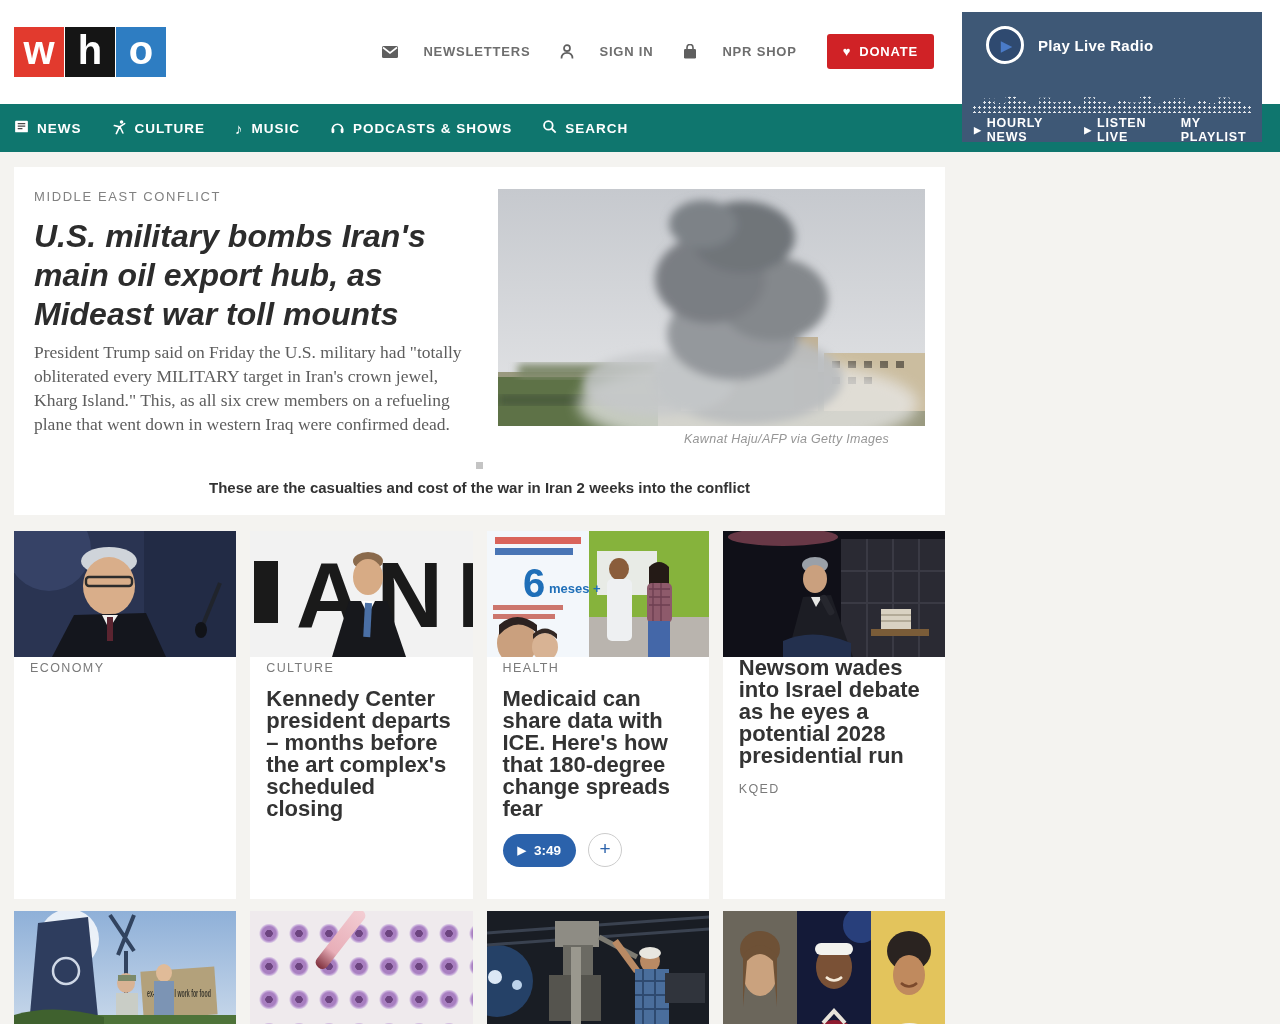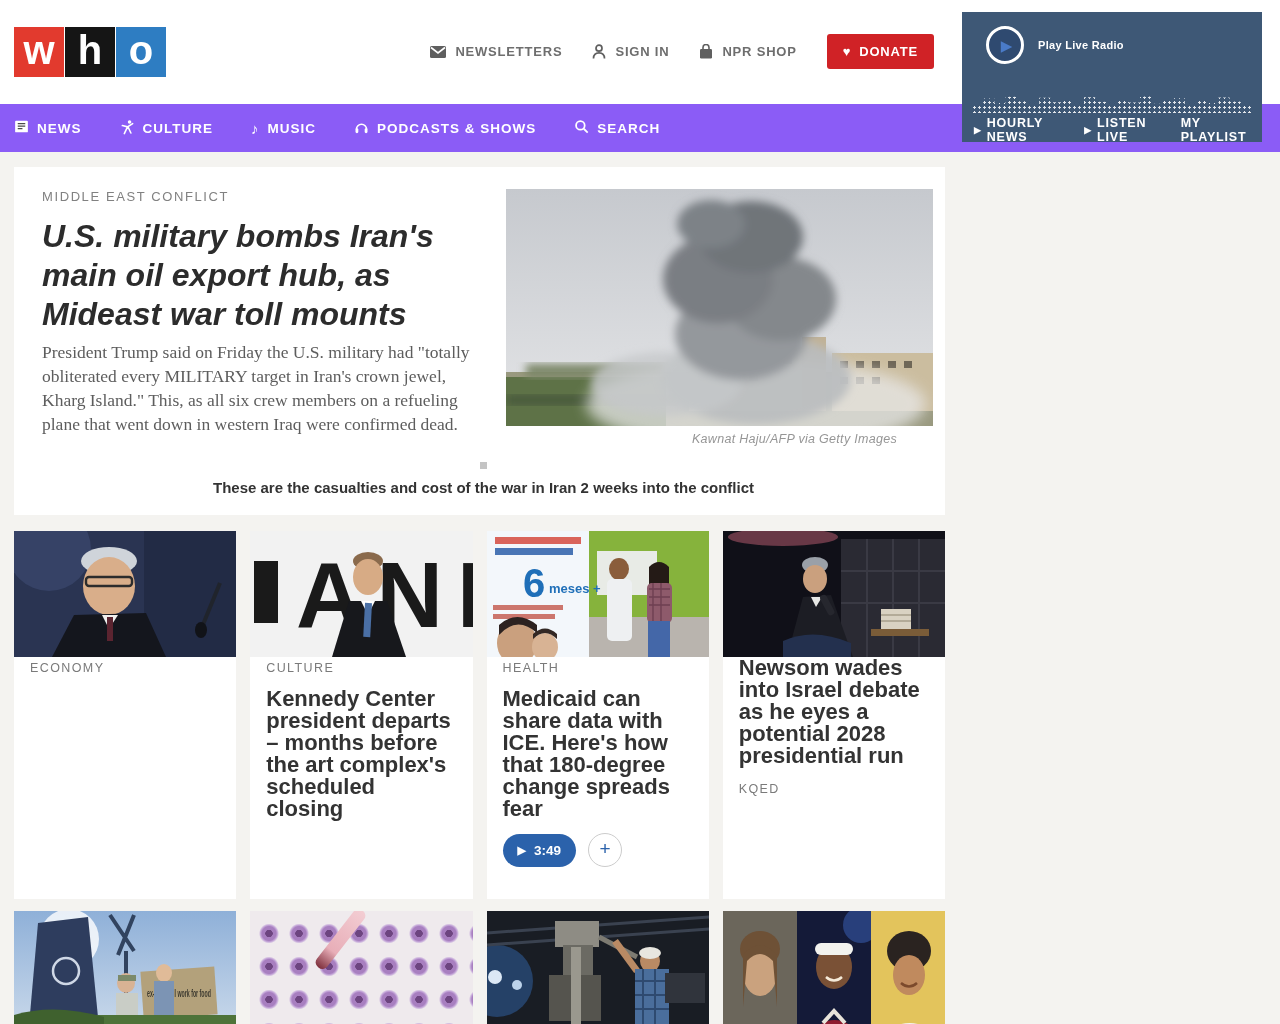--- a/index.html
+++ b/index.html
@@ -7,59 +7,59 @@
     font-family:"Liberation Sans", sans-serif; }
 
   
   .header { position:relative; width:1280px; height:104px; background:#ffffff; }
   .logo { position:absolute; left:14px; top:27px; display:flex; gap:1px; cursor:pointer; }
   .logo .tile { width:50px; height:50px; display:flex; align-items:center; justify-content:center;
     color:#fff; font-weight:700; font-size:40px; line-height:1; padding-bottom:4px; }
   .tile-r { background:#e23a2e; } .tile-k { background:#151515; } .tile-b { background:#2e7dc2; }
 
   .utility { position:absolute; right:346px; top:34px; display:flex; align-items:center; gap:30px; }
-  .u-item { display:flex; align-items:center; gap:9px; color:#6e6e6e; font-size:13px;
+  .u-item { display:flex; align-items:center; gap:25px; color:#6e6e6e; font-size:13px;
     font-weight:700; letter-spacing:.8px; cursor:pointer; }
   .u-item svg { display:block; }
   .donate-btn { display:flex; align-items:center; gap:8px; background:#d02226; color:#fff;
     font-size:13px; font-weight:700; letter-spacing:.8px; padding:10px 16px; border-radius:3px;
     border:none; cursor:pointer; }
   .donate-heart { font-size:13px; line-height:1; }
 
   
-  .nav { position:relative; width:1280px; height:48px; background:#8b5cf6; display:flex;
-    align-items:center; padding-left:14px; gap:38px; }
+  .nav { position:relative; width:1280px; height:48px; background:#0f766e; display:flex;
+    align-items:center; padding-left:14px; gap:30px; }
   .nav-item { display:flex; align-items:center; gap:8px; color:#ffffff; font-size:13.5px;
     font-weight:700; letter-spacing:1px; cursor:pointer; }
   .nav-item .glyph { font-size:15px; line-height:1; }
 
   
   .radio { position:absolute; top:12px; right:18px; width:300px; height:130px;
     background:#3e5876; z-index:6; }
   .radio-top { display:flex; align-items:center; gap:14px; padding:14px 0 0 24px; }
   .play-btn { width:38px; height:38px; border-radius:50%; border:3px solid #ffffff;
     background:#2f4a70; display:flex; align-items:center; justify-content:center; cursor:pointer; }
   .play-btn .tri { color:#4a7bc8; font-size:15px; line-height:1; margin-left:3px; }
-  .radio-title { color:#fff; font-size:11px; font-weight:700; letter-spacing:.3px; cursor:pointer;text-align:center; }
+  .radio-title { color:#fff; font-size:15px; font-weight:700; letter-spacing:.3px; cursor:pointer;text-align:center; }
   .wave { position:absolute; left:10px; right:10px; top:83px; height:18px;
     background-image:radial-gradient(rgba(255,255,255,.85) 1.1px, transparent 1.4px);
     background-size:5px 5px;
     clip-path:polygon(0% 100%,0% 60%,4% 60%,4% 20%,8% 20%,8% 45%,12% 45%,12% 10%,16% 10%,16% 35%,20% 35%,20% 55%,24% 55%,24% 15%,28% 15%,28% 40%,32% 40%,32% 25%,36% 25%,36% 50%,40% 50%,40% 12%,44% 12%,44% 38%,48% 38%,48% 58%,52% 58%,52% 22%,56% 22%,56% 42%,60% 42%,60% 8%,64% 8%,64% 48%,68% 48%,68% 30%,72% 30%,72% 18%,76% 18%,76% 52%,80% 52%,80% 28%,84% 28%,84% 44%,88% 44%,88% 14%,92% 14%,92% 36%,96% 36%,96% 50%,100% 50%,100% 100%); }
   .radio-links { position:absolute; left:12px; right:6px; top:104px; display:flex;
     align-items:center; gap:15px; }
   .r-link { color:#fff; font-size:12.5px; font-weight:700; letter-spacing:.8px; cursor:pointer;
     display:flex; align-items:center; gap:5px; }
   .r-link .tri { font-size:9px; }
 
   
   .page { padding:15px 0 0 14px; width:945px; }
   .panel { background:#ffffff; width:931px; }
 
   
-  .hero { padding:22px 20px 20px 28px; height:348px; overflow:hidden; }
+  .hero { padding:22px 20px 20px 20px; height:348px; overflow:hidden; }
   .hero-grid { display:grid; grid-template-columns:446px 427px; column-gap:18px; }
   .kicker { color:#818181; font-size:13px; letter-spacing:1.6px; font-weight:400; }
   .hero-headline { margin-top:13px; color:#2c2c2c; font-size:32px; line-height:39px;
     font-weight:700; cursor:pointer;font-style:italic; }
   .hero-teaser { margin-top:6px; font-family:"Liberation Serif", serif; color:#5d5d5d;
     font-size:17.5px; line-height:24px; }
   .hero-media { width:391px; }
   .hero-img { width:427px; height:237px; overflow:hidden; cursor:pointer; }
   .hero-img svg { display:block; }
   .caption { margin-top:6px; text-align:right; color:#969696; font-size:12.5px;

